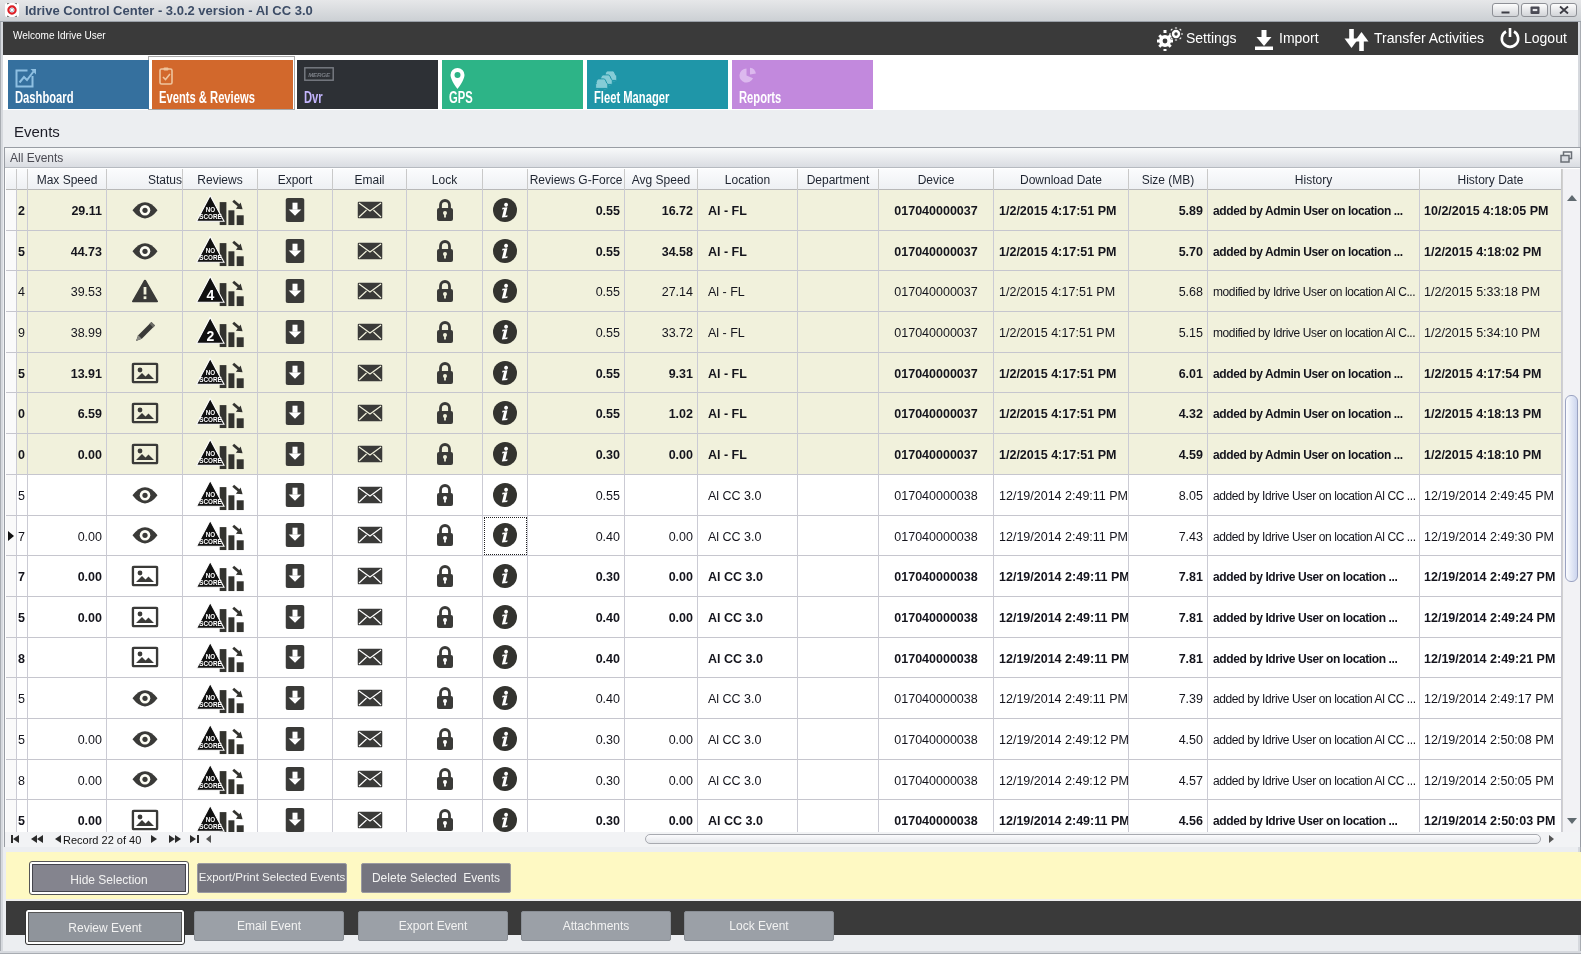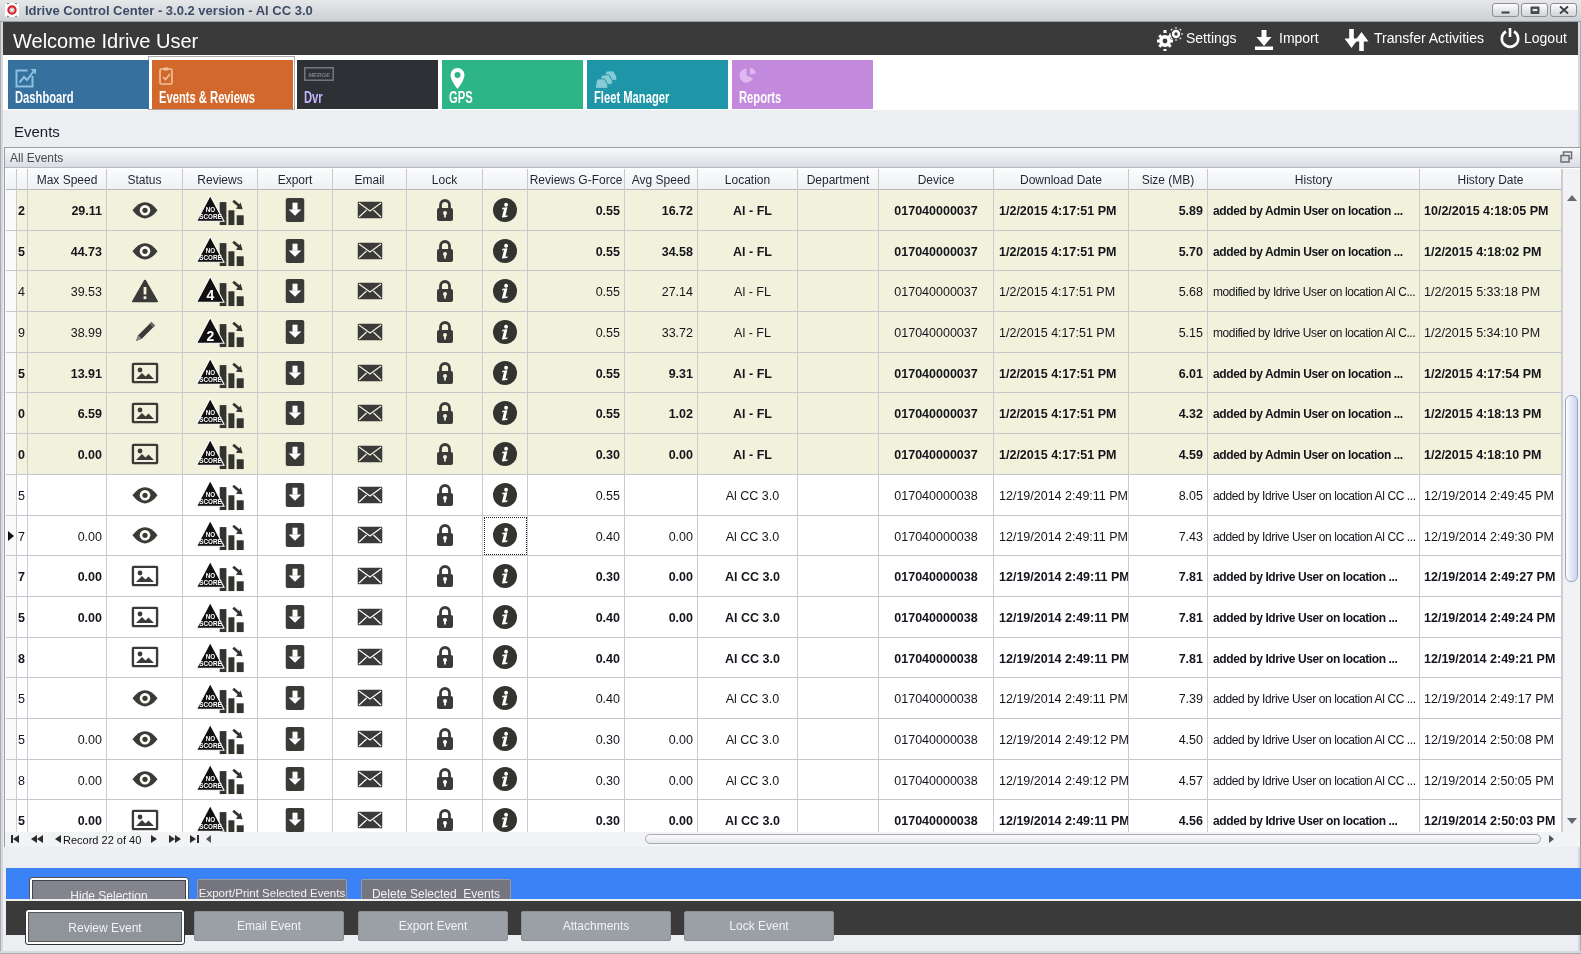--- a/index.html
+++ b/index.html
@@ -9,21 +9,21 @@
 #titlebar { position:absolute; left:0; top:0; width:1581px; height:22px;
   background:linear-gradient(#e6e7e9,#ccd0d4); border-bottom:1px solid #9aa0a8; }
 #appico { position:absolute; left:5px; top:3px; width:14px; height:14px; }
 #title { position:absolute; left:25px; top:3px; font-size:13px; font-weight:bold; color:#3c4c66; }
 .winbtn { position:absolute; top:3px; width:27px; height:14px; border:1px solid #8e9096; border-radius:3px;
   background:linear-gradient(#fdfdfd,#d2d4d8); }
 .winbtn svg { position:absolute; left:50%; top:50%; transform:translate(-50%,-50%); }
 
 
 #welcome { position:absolute; left:3px; top:22px; width:1575px; height:33px; background:#3a3a3a; }
-#welcome .wtext { position:absolute; left:10px; top:8px; font-size:20px; color:#fff; }
+#welcome .wtext { position:absolute; left:10px; top:8px; font-size:10px; color:#fff; }
 .menuitem { position:absolute; top:0; height:33px; color:#fff; font-size:14px; }
 .menuitem span { position:absolute; top:8px; white-space:nowrap; }
 .menuitem svg { position:absolute; top:5px; }
 
 
 #tabstrip { position:absolute; left:3px; top:55px; width:1575px; height:55px; background:#ffffff; }
 .tab { position:absolute; top:5px; width:141px; height:49px; }
 .tab .lbl { position:absolute; left:7px; bottom:2px; font-size:16px; font-weight:bold; transform:scaleX(0.70); transform-origin:left bottom; white-space:nowrap; }
 .tab svg { position:absolute; left:7px; top:7px; }
 #selbox { position:absolute; left:145px; top:1px; width:147px; height:54px; border:1px solid #a8a8a8; background:#fff; }
@@ -50,34 +50,34 @@
 .row.beige { background:#f1f1dc; }
 .row.white { background:#ffffff; }
 .row.b { font-weight:bold; }
 .row.white .hole { fill:#ffffff; }
 .row.white .holest { stroke:#ffffff; }
 .c { position:absolute; top:0; height:40.7px; border-right:1px solid #cbcbd4; border-bottom:1px solid #c6c6ce;
   font-size:12.5px; color:#14141c; overflow:hidden; white-space:nowrap; }
 .row .ind { background:#fafafa; }
 .c.num { text-align:right; padding:14px 4px 0 0; }
 .c.txt { text-align:left; padding:14px 0 0 8px; }
-.c.loc { padding-left:10px;text-align:center; }
+.c.loc { padding-left:10px; }
 .c.dd { padding-left:5px; }
 .c.hist { padding-left:5px; letter-spacing:-0.4px; font-size:12px; }
 .c.hdate { padding-left:4px; }
 .c.cen2 { text-align:center; padding-top:14px; }
 .c.dig { text-align:right; padding:14px 2px 0 0; }
 .c.cen .ic { position:absolute; left:50%; top:50%; transform:translate(-50%,-50%); }
 .c.focus { outline:1px dotted #222; outline-offset:-2px; }
 .curarrow { position:absolute; left:2px; top:15px; width:0; height:0;
   border-left:6px solid #111; border-top:5px solid transparent; border-bottom:5px solid transparent; }
 .row .ind { left:0px; width:11px; } .h-ind { left:0px; width:11px; }
 .row .dig { left:11px; width:11px; } .h-dig { left:11px; width:11px; }
 .row .max { left:22px; width:79px; } .h-max { left:22px; width:79px; }
-.row .status { left:101px; width:76px; } .h-status { left:101px; width:76px; }
+.row .status { left:101px; width:76px; } .h-status { left:101px; width:76px;text-align:right; }
 .row .rev { left:177px; width:75px; } .h-rev { left:177px; width:75px; }
 .row .exp { left:252px; width:75px; } .h-exp { left:252px; width:75px; }
 .row .email { left:327px; width:74px; } .h-email { left:327px; width:74px; }
 .row .lock { left:401px; width:76px; } .h-lock { left:401px; width:76px; }
 .row .info { left:477px; width:45px; } .h-info { left:477px; width:45px; }
 .row .trig { left:522px; width:97px; } .h-trig { left:522px; width:97px; }
 .row .avg { left:619px; width:73px; } .h-avg { left:619px; width:73px; }
 .row .loc { left:692px; width:100px; } .h-loc { left:692px; width:100px; }
 .row .dept { left:792px; width:81px; } .h-dept { left:792px; width:81px; }
 .row .dev { left:873px; width:115px; } .h-dev { left:873px; width:115px; }
@@ -97,21 +97,21 @@
 
 #navrow { position:absolute; left:0; top:684px; width:1575px; height:15px; background:#f2f3f5; font-size:11px; color:#222; }
 #navbtns { position:absolute; left:4px; top:2px; }
 #rectext { position:absolute; left:58px; top:2px; font-size:11px; color:#111; }
 #hthumb { position:absolute; left:640px; top:2px; width:896px; height:10px; border:1px solid #a8aab0;
   border-radius:5px; background:linear-gradient(#fbfbfd,#e4e6ea); }
 #harrL { position:absolute; left:201px; top:3px; width:0; height:0; border-top:4px solid transparent; border-bottom:4px solid transparent; border-right:5px solid #555; }
 #harrR { position:absolute; left:1544px; top:3px; width:0; height:0; border-top:4px solid transparent; border-bottom:4px solid transparent; border-left:5px solid #555; }
 
 
-#dark1 { position:absolute; left:3px; top:758px; width:1575px; height:52px; background:#3b82f6;padding-left:35px; }
+#dark1 { position:absolute; left:3px; top:742px; width:1575px; height:52px; background:#fef9c3;padding-left:35px; }
 #dark2 { position:absolute; left:3px; top:789px; width:1575px; height:36px; background:#3a3a3a; border-top:2px solid #efefef; }
 .dbtn { position:absolute; height:32px; color:#f2f2f2; font-size:12px; text-align:center; border-radius:2px; }
 .dbtn .in { position:absolute; left:0; top:0; right:0; bottom:0; padding-top:8px; }
 #b-hide { left:24px; top:10px; width:158px; background:#84848e; border:2px solid #fff; outline:1px solid #555; }
 #b-hide .in { border:1px solid #44444c; }
 #b-export1 { left:191px; top:11px; width:150px; height:30px; background:#75757f; border:1px solid #9a9aa2; padding-top:7px; font-size:11.5px; }
 #b-del { left:355px; top:11px; width:150px; height:30px; background:#75757f; border:1px solid #9a9aa2; padding-top:7px; }
 #b-review { left:20px; top:9px; width:158px; height:34px; background:#8f949b; border:2px solid #fff; outline:1px solid #333; }
 #b-review .in { border:1px solid #555; padding-top:8px; }
 .p2btn { background:#9ba0a7; border:1px solid #8a8f96; padding-top:7px; height:30px; }

